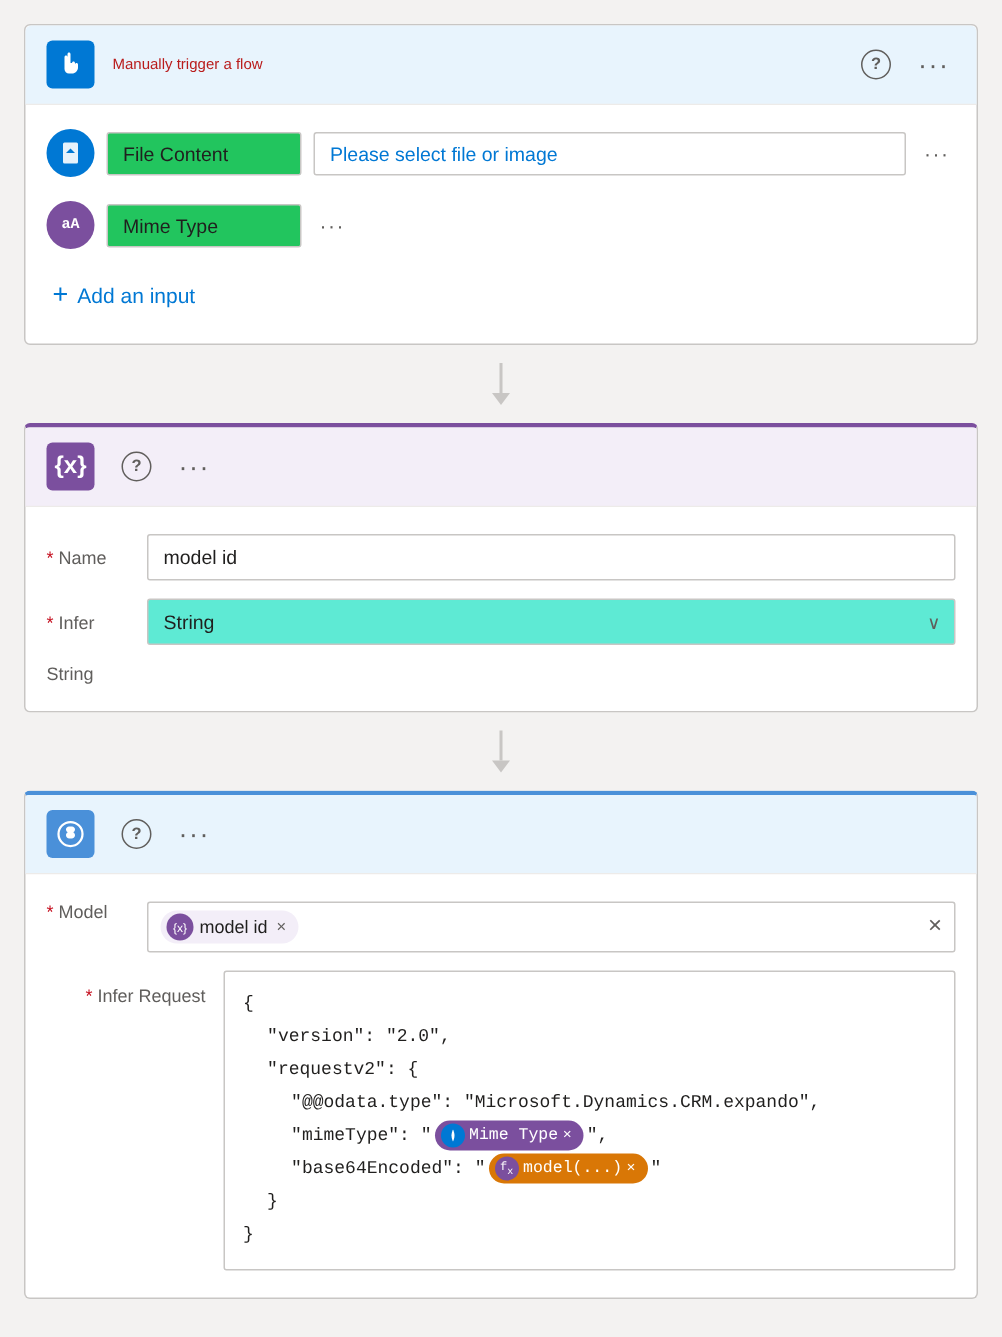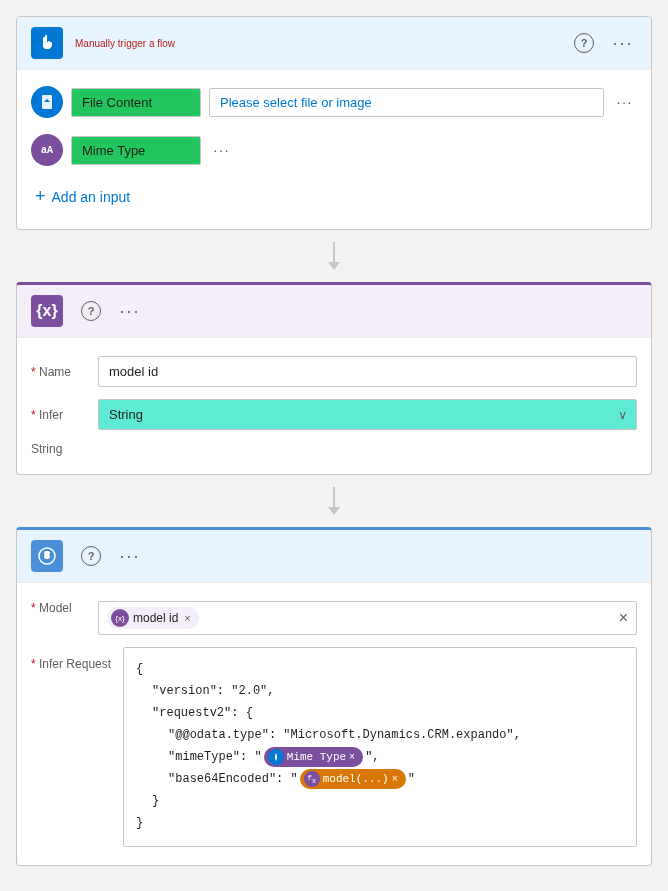--- a/index.html
+++ b/index.html
@@ -563,21 +563,21 @@
           <div class="token-chip-icon" style="background:#7b4f9e;">
             <span style="font-size:8px;">{x}</span>
           </div>
           <span class="token-chip-label">model id</span>
           <span class="token-chip-close">×</span>
         </div>
         <span class="field-clear">×</span>
       </div>
     </div>
 
-    <div class="model-row" style="align-items:flex-start;">
+    <div class="model-row" style="align-items:flex-start;margin-left:26px;">
       <span class="form-label required" style="margin-top:10px;">Infer Request</span>
       <div class="infer-request-area">
 
         <div class="code-line">
           <span class="code-text">{</span>
         </div>
 
         <div class="code-line code-indent-1">
           <span class="code-text">"version": "2.0",</span>
         </div>

